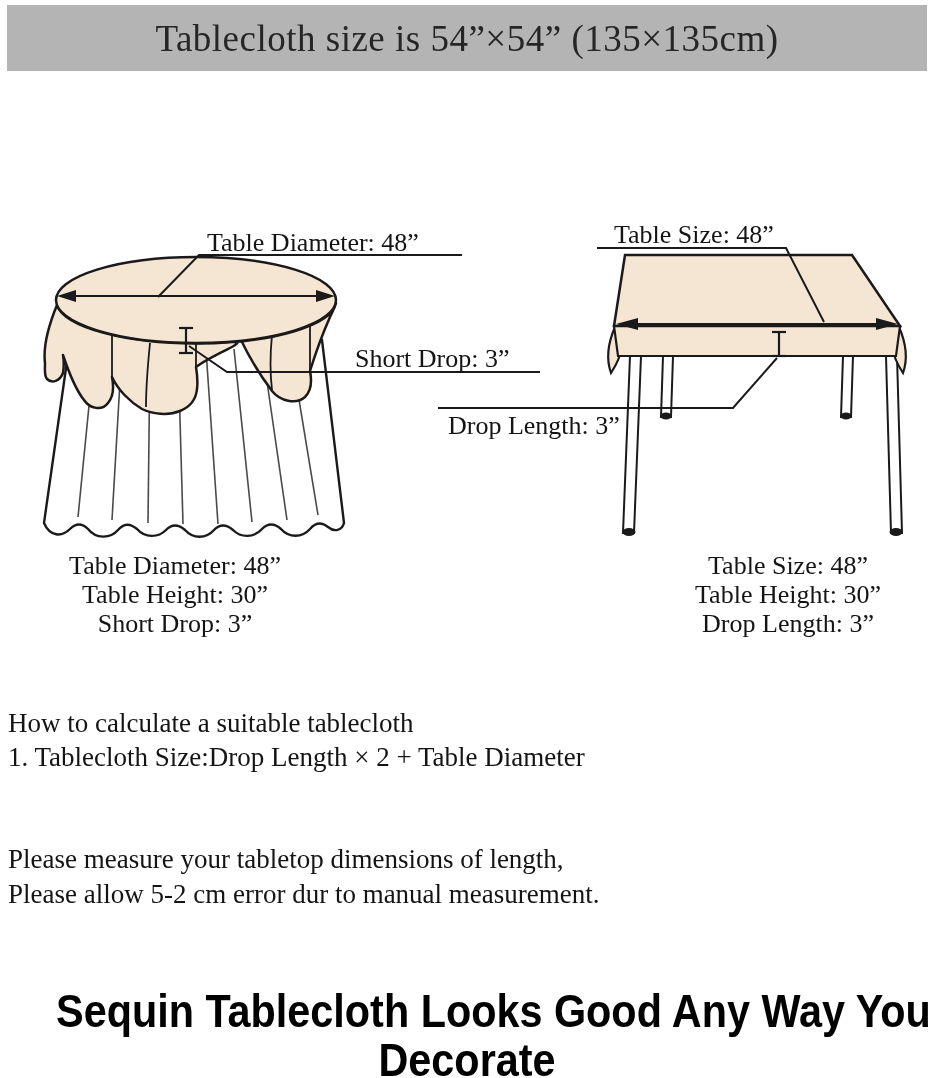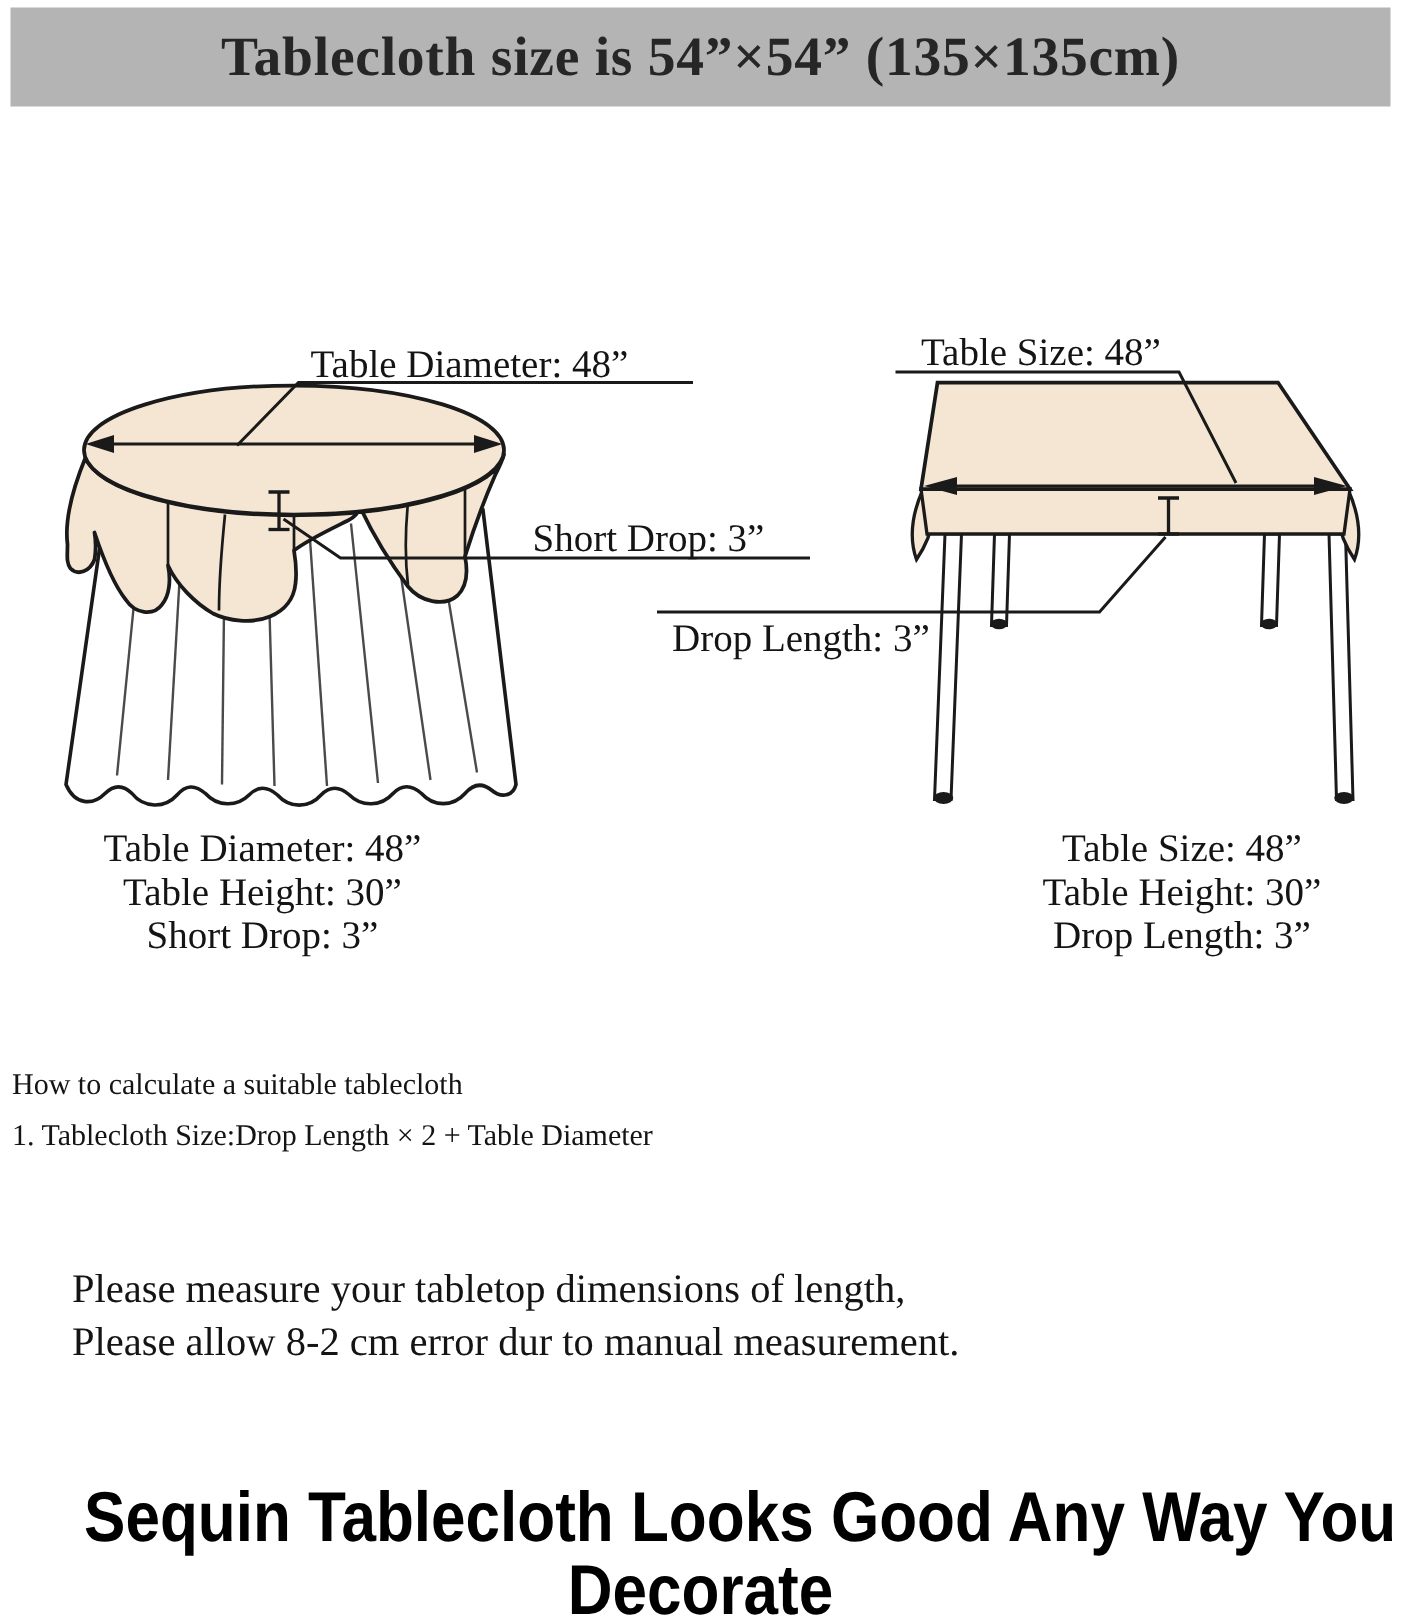--- a/index.html
+++ b/index.html
@@ -1,27 +1,27 @@
 <!DOCTYPE html>
 <html><head>
 <meta charset="utf-8">
 <style>
   html,body{margin:0;padding:0;background:#ffffff;}
   #page{position:relative;width:934px;height:1078px;background:#ffffff;overflow:hidden;
         font-family:"Liberation Serif",serif;color:#161616;}
   .banner{position:absolute;left:7px;top:5px;width:920px;height:66px;background:#b4b4b4;
           display:flex;align-items:center;justify-content:center;}
-  .banner-title{font-size:37px;font-weight:700;color:#262626;letter-spacing:0.5px;white-space:nowrap;text-align:center;}
+  .banner-title{font-size:37px;font-weight:400;color:#262626;letter-spacing:0.5px;white-space:nowrap;text-align:center;}
   svg.diagram{position:absolute;left:0;top:195px;width:934px;height:350px;}
   svg.diagram text{font-family:"Liberation Serif",serif;font-size:26px;fill:#141414;}
   .caption{position:absolute;text-align:center;font-size:26px;line-height:29px;color:#141414;}
   .caption-left{left:10px;top:551px;width:330px;}
   .caption-right{left:633px;top:551px;width:310px;}
-  .howto{position:absolute;left:8px;top:706px;font-size:20px;line-height:34px;color:#141414;}
-  .notes{position:absolute;left:8px;top:842px;font-size:27px;line-height:35px;color:#141414;margin-left:40px;}
+  .howto{position:absolute;left:8px;top:706px;font-size:27px;line-height:34px;color:#141414;}
+  .notes{position:absolute;left:8px;top:842px;font-size:27px;line-height:35px;color:#141414;}
   .footer{position:absolute;left:0;top:986px;width:934px;text-align:center;
           font-family:"Liberation Sans",sans-serif;font-weight:700;font-size:47px;
           line-height:49px;color:#000000;}
   .footer-line{transform:scaleX(0.88);transform-origin:50% 50%;white-space:nowrap;}
 </style>
 </head>
 <body>
 
 <div id="page">
 
@@ -148,21 +148,21 @@
     <div>Drop Length: 3”</div>
   </div>
 
   <div class="howto">
     <div>How to calculate a suitable tablecloth</div>
     <div>1. Tablecloth Size:Drop Length × 2 + Table Diameter</div>
   </div>
 
   <div class="notes">
     <div>Please measure your tabletop dimensions of length,</div>
-    <div>Please allow 8-2 cm error dur to manual measurement.</div>
+    <div>Please allow 5-2 cm error dur to manual measurement.</div>
   </div>
 
   <div class="footer">
     <div class="footer-line">Sequin Tablecloth Looks Good Any Way You</div>
     <div class="footer-line">Decorate</div>
   </div>
 
 </div>
 
 </body></html>

